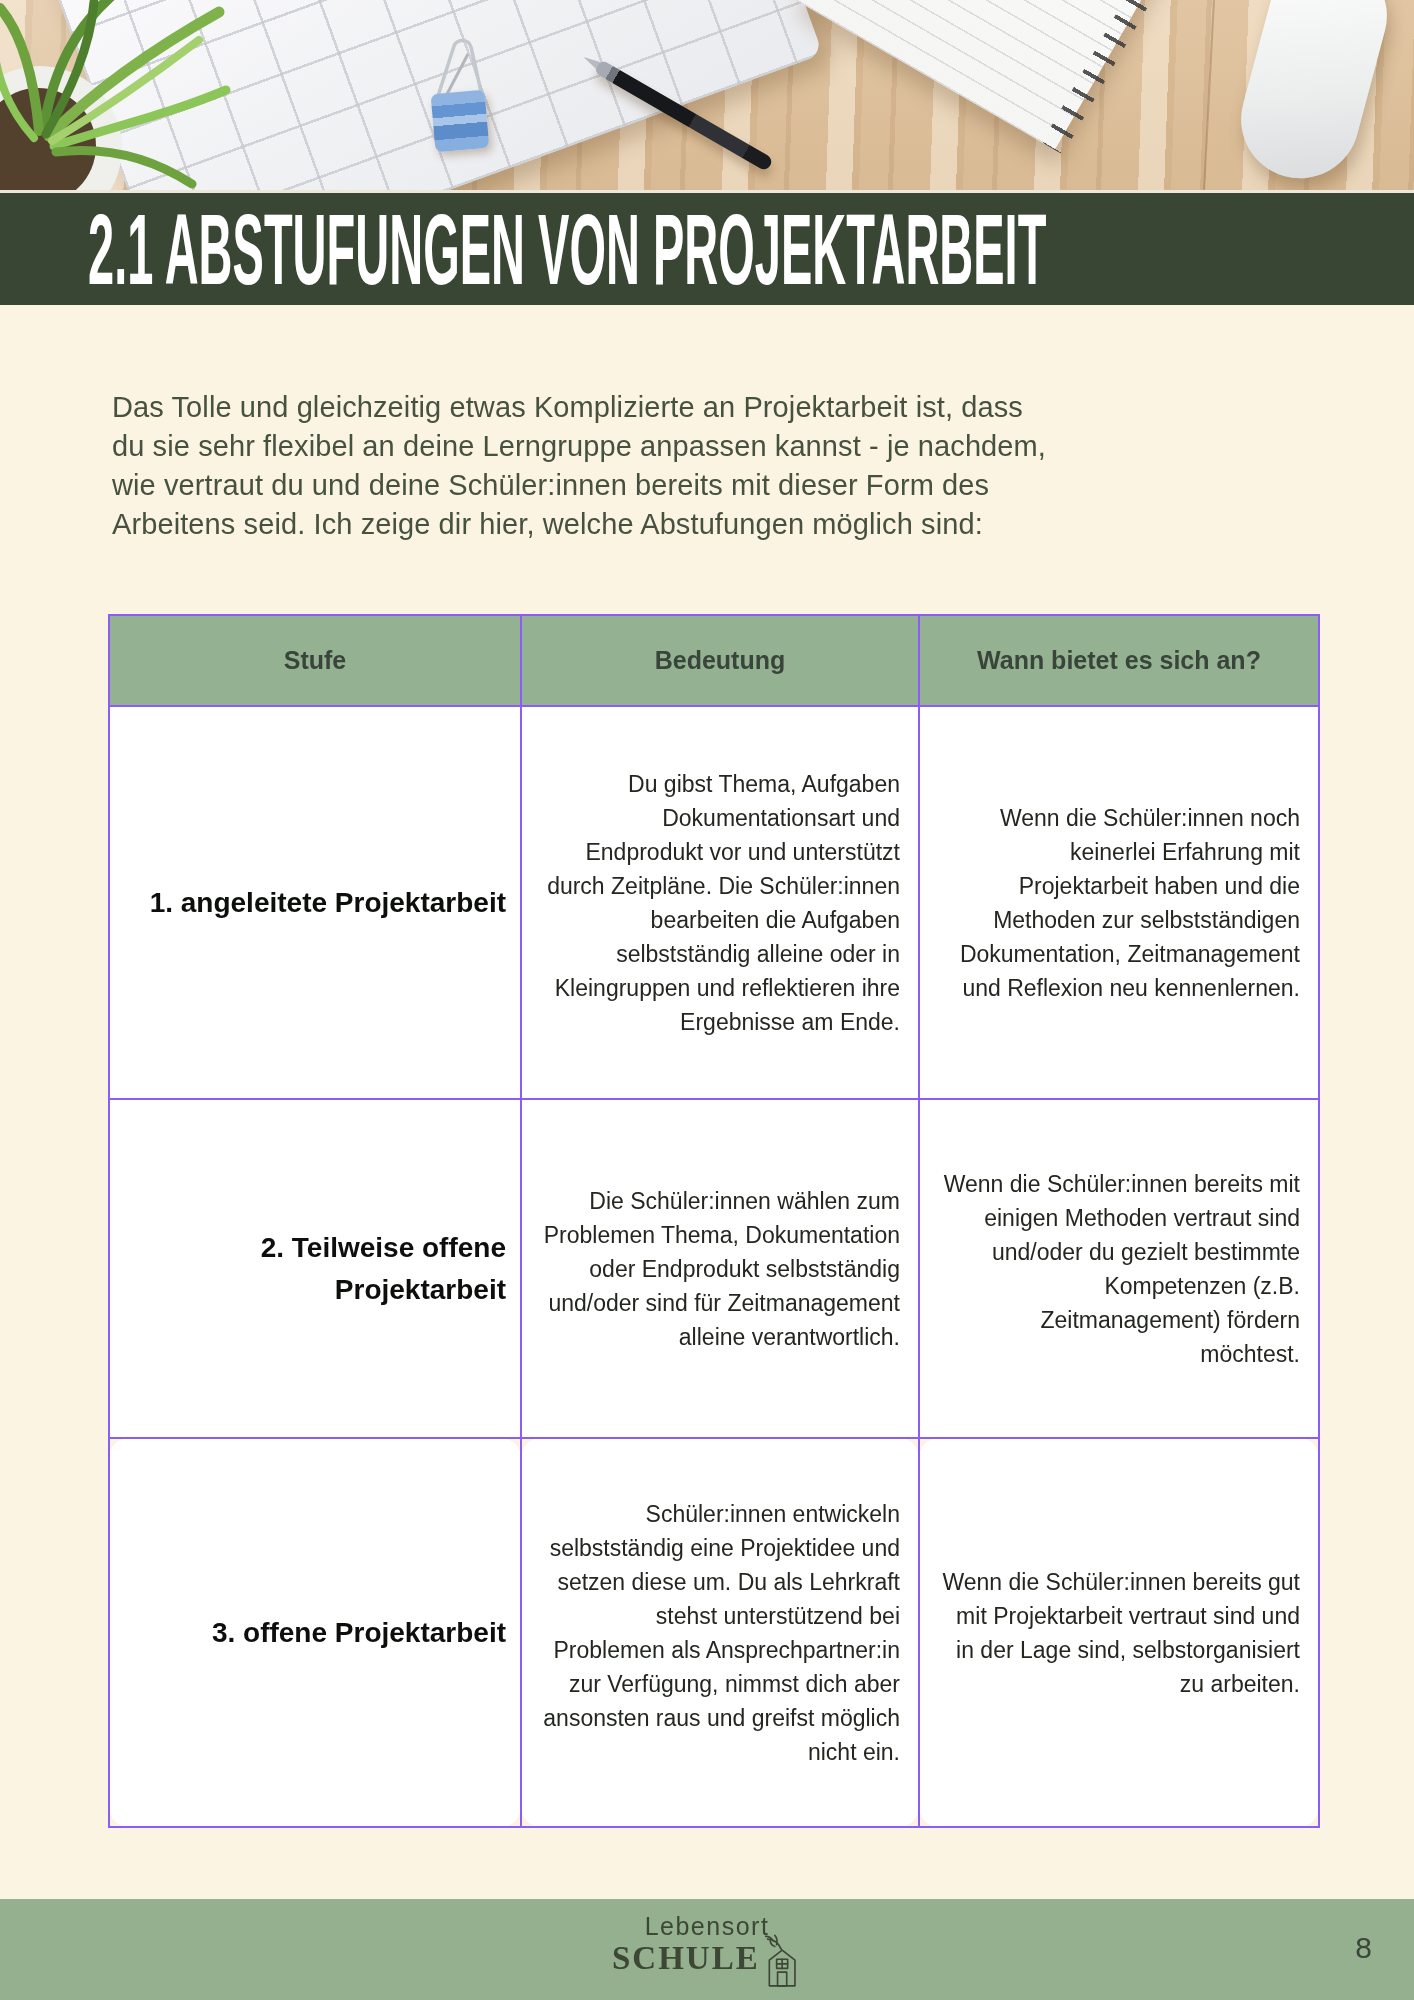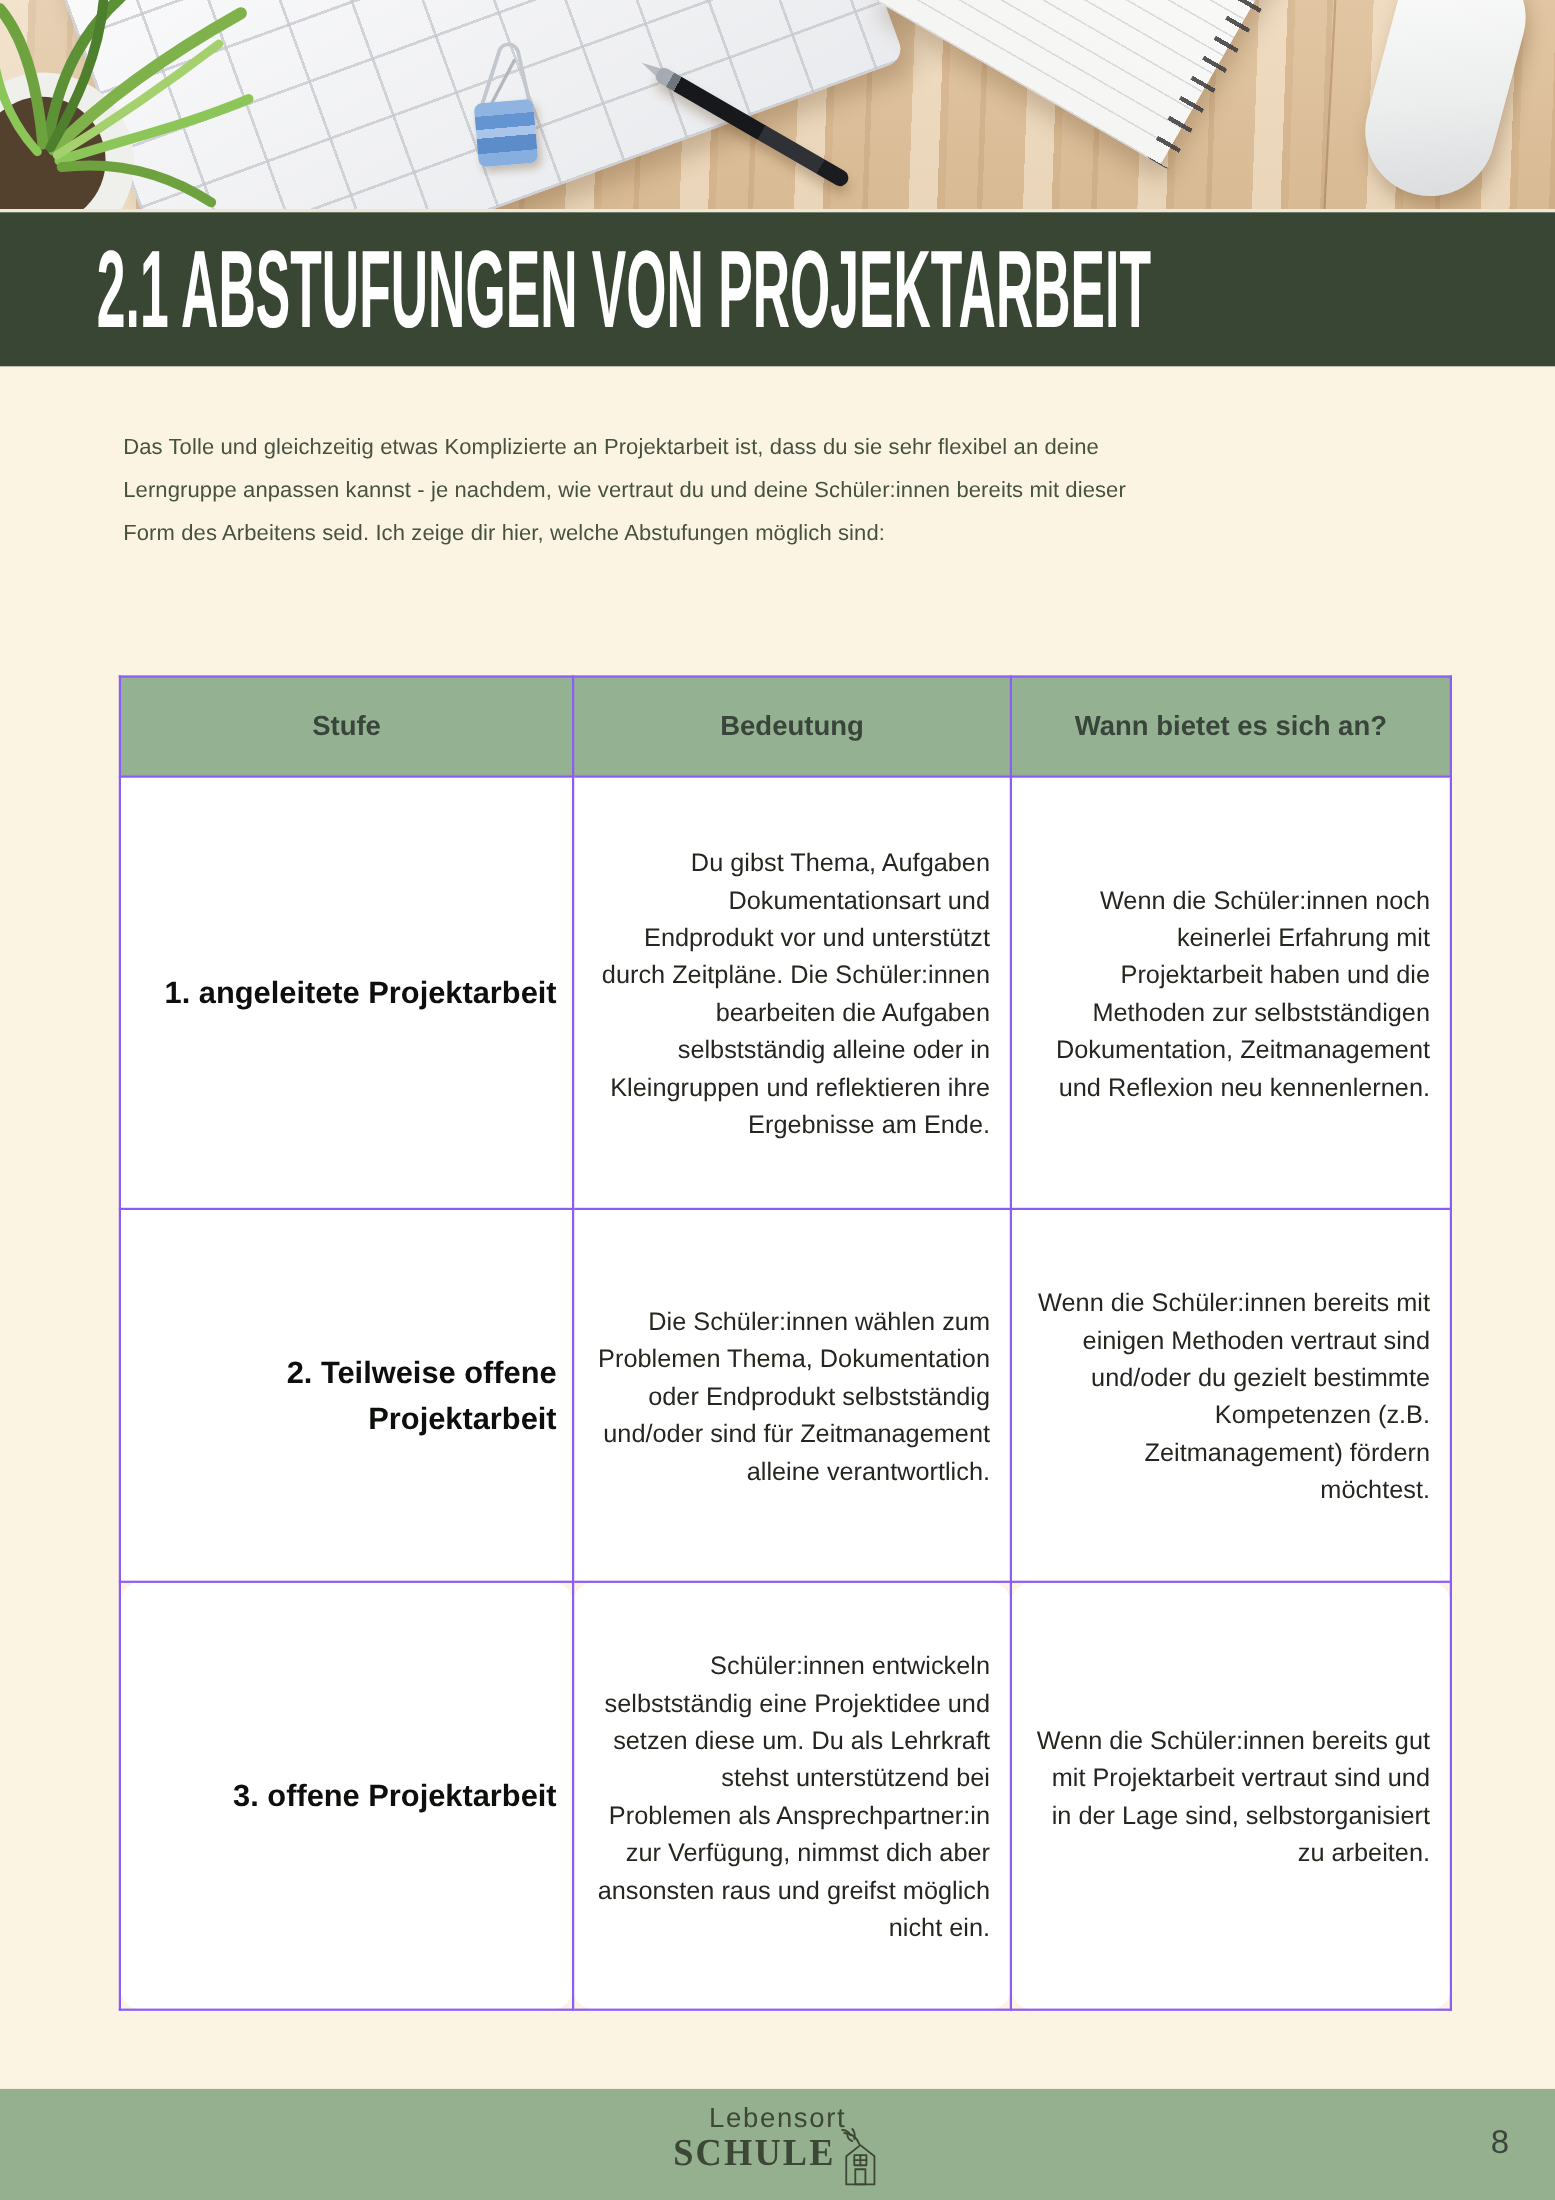--- a/index.html
+++ b/index.html
@@ -48,28 +48,28 @@
     box-shadow:10px 12px 20px rgba(96,66,33,.26);}
   .spiral{position:absolute;right:-9px;top:0;bottom:0;width:24px;border-radius:4px;
     background:repeating-linear-gradient(180deg,#3a3a3e 0 4px,rgba(0,0,0,0) 4px 21px);opacity:.85;}
   .mouse{position:absolute;left:1255px;top:-45px;width:118px;height:225px;border-radius:60px;
     transform:rotate(15deg);
     background:linear-gradient(160deg,#ffffff,#eceded 60%,#d9dadc);
     box-shadow:6px 10px 16px rgba(96,66,33,.30);}
   .photo-divider{position:absolute;left:0;top:190px;width:1414px;height:3px;background:#ece7d8;}
 
   
-  .titleband{position:absolute;left:0;top:193px;width:1414px;height:140px;background:#3a4634;
+  .titleband{position:absolute;left:0;top:193px;width:1414px;height:112px;background:#3a4634;
     display:flex;align-items:center;}
   .titleband h1{margin:0 0 0 88px;color:#ffffff;font-size:100px;font-weight:bold;line-height:1;
     white-space:nowrap;letter-spacing:0;transform:scaleX(.47);transform-origin:left center;}
 
   
   .intro{position:absolute;left:112px;top:388px;width:948px;margin:0;
-    font-size:20px;line-height:39px;color:#475140;letter-spacing:.1px;}
+    font-size:29px;line-height:39px;color:#475140;letter-spacing:.1px;}
 
   
   .levels{position:absolute;left:108px;top:614px;width:1198px;border-collapse:collapse;table-layout:fixed;}
   .levels th,.levels td{border:2px solid #8b5cf6;}
   .levels th{height:87px;background:#94b292;color:#39443b;font-size:25px;font-weight:bold;text-align:center;}
   .col-stufe{width:408px;}
   .col-bedeutung{width:394px;}
   .col-wann{width:396px;}
   .levels td{background:#ffffff;vertical-align:middle;text-align:right;}
   td.stufe{font-weight:bold;font-size:28px;line-height:42px;color:#0d0f0c;padding:10px 14px 10px 20px;}

